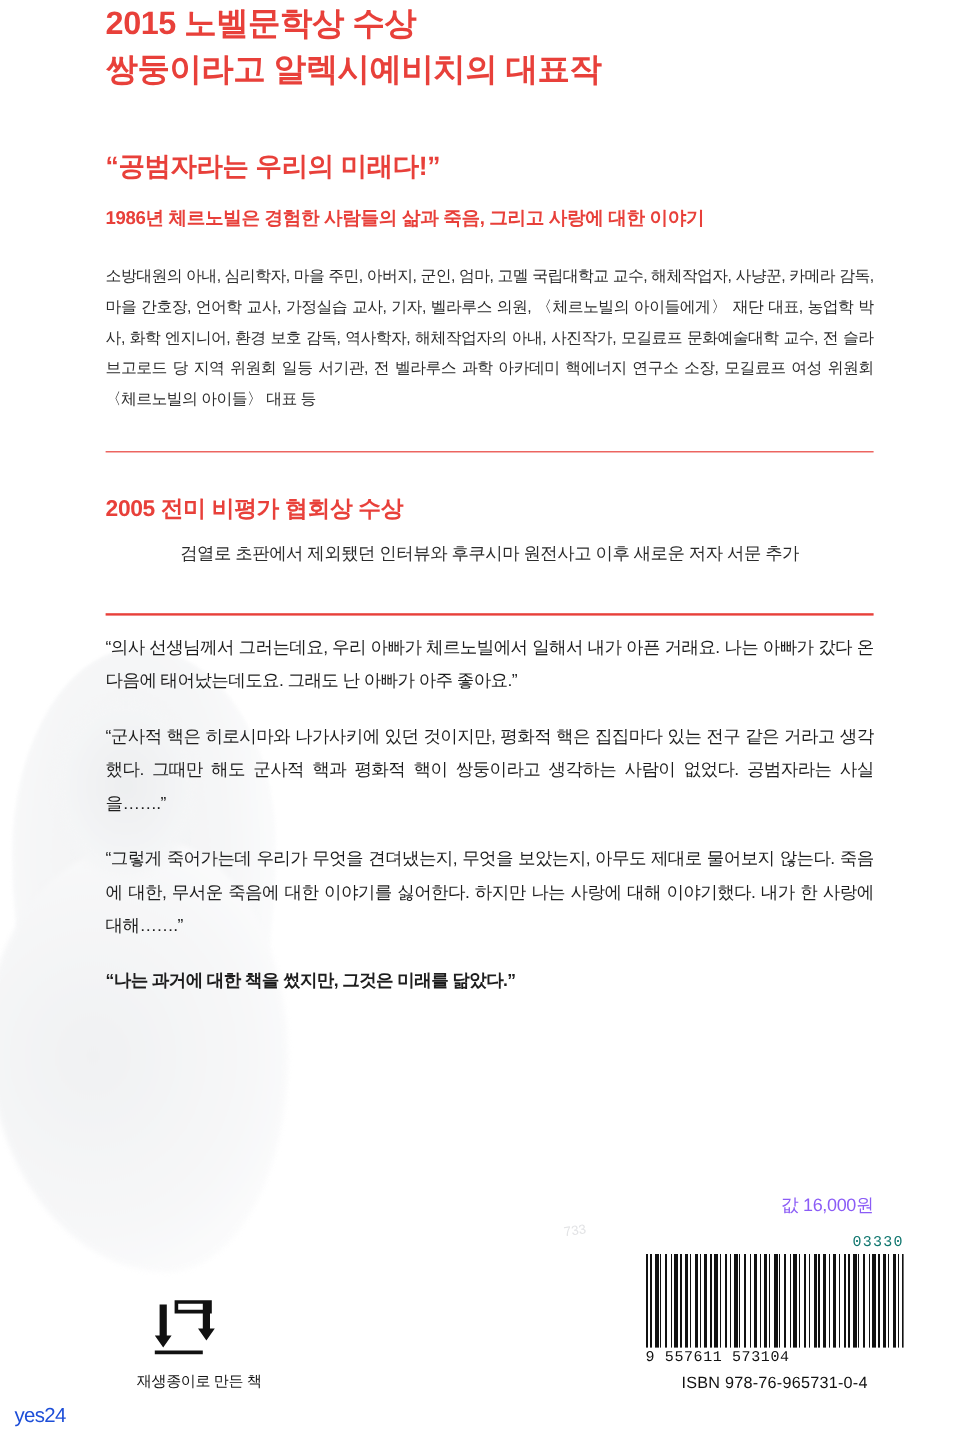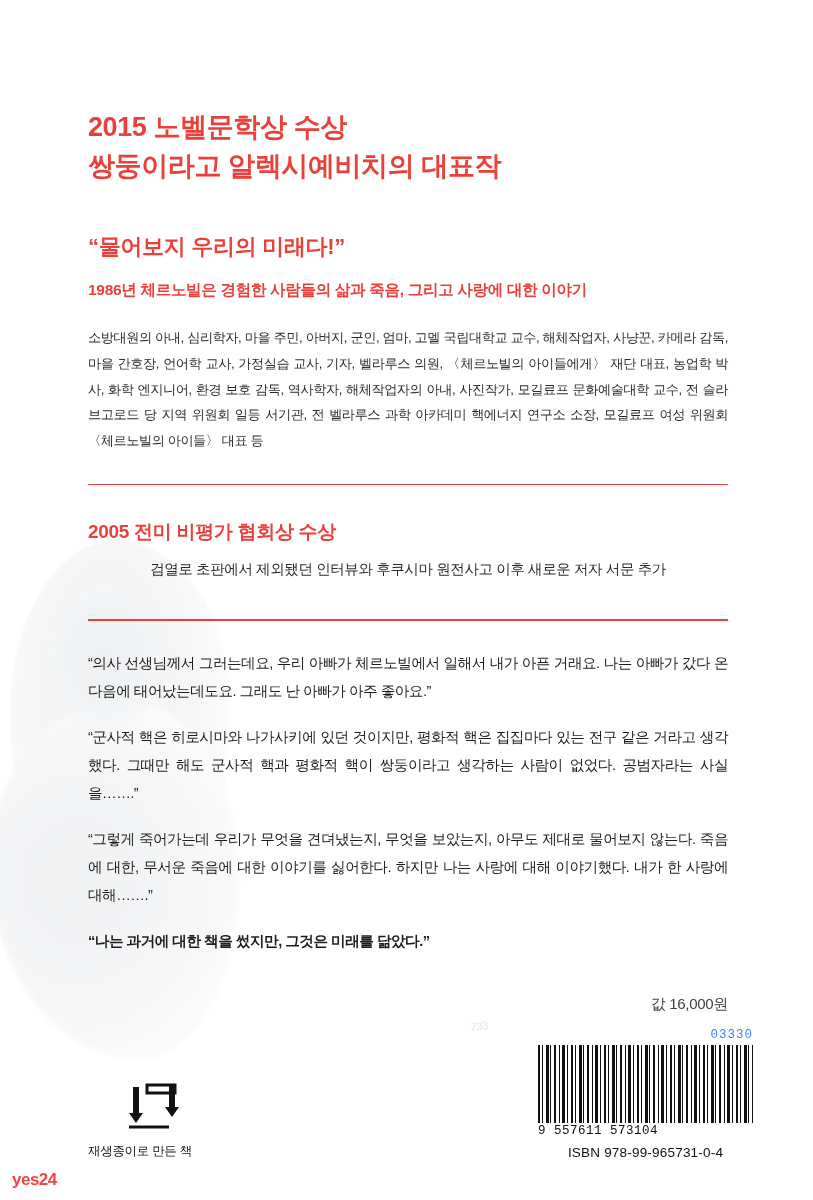--- a/index.html
+++ b/index.html
@@ -68,21 +68,20 @@
     width: 640px;
   }
 
   .headline {
     color: #e8403a;
     font-size: 27px;
     font-weight: bold;
     line-height: 1.45;
     letter-spacing: -0.4px;
     margin: 0;
-    padding-top: 108px;
   }
   .headline .l2 { display: block; }
 
   .quote-title {
     color: #e8403a;
     font-size: 22px;
     font-weight: bold;
     letter-spacing: -0.3px;
     margin: 0;
     padding-top: 46px;
@@ -133,53 +132,53 @@
   }
 
   .rule2 {
     height: 1.5px;
     background: #e8403a;
     margin-top: 40px;
     width: 100%;
   }
 
   .excerpts {
-    padding-top: 28px;
+    padding-top: 13px;
   }
   .excerpt {
     color: #1d1d1d;
     font-size: 14.6px;
     line-height: 1.92;
     letter-spacing: -0.5px;
     margin: 0 0 18px 0;
     text-align: justify;
   }
   .excerpt:last-child { margin-bottom: 0; font-weight: bold; }
 
   .price {
     position: absolute;
     right: 85px;
     top: 995px;
     font-size: 15px;
-    color: #404040;
+    color: #8b5cf6;
     letter-spacing: -0.3px;
   }
 
   
   .barcode-box {
     position: absolute;
     right: 60px;
     top: 1028px;
     width: 215px;
   }
   .isbn-top {
     text-align: right;
     font-size: 12.5px;
     letter-spacing: 1px;
-    color: #3b82f6;
+    color: #0f766e;
     font-family: "Liberation Mono", monospace;
     margin-bottom: 3px;
   }
   .bars {
     height: 78px;
     width: 100%;
     background-image:
       repeating-linear-gradient(to right,
         #111 0px, #111 2px, #fff 2px, #fff 4px,
         #111 4px, #111 5px, #fff 5px, #fff 8px,
@@ -204,42 +203,42 @@
     text-align: center;
     letter-spacing: 0.2px;
   }
 
   
   .recycle {
     position: absolute;
     left: 88px;
     top: 1083px;
     width: 130px;
-    text-align: left;
+    text-align: right;
   }
   .recycle-mark {
     width: 56px;
     height: 52px;
     margin: 0 auto;
     position: relative;
   }
   .recycle-label {
     font-size: 12.5px;
     color: #111;
     margin-top: 8px;
     letter-spacing: -0.3px;
   }
 
   .watermark {
     position: absolute;
     left: 12px;
     bottom: 10px;
     font-size: 17px;
-    color: #ef4444;
-    font-weight: bold;
+    color: #1d4ed8;
+    font-weight: normal;
     letter-spacing: -0.5px;
   }
 
   .faint-mark {
     position: absolute;
     left: 470px;
     top: 1020px;
     font-size: 11px;
     color: #e2e3e5;
     transform: rotate(-8deg);
@@ -256,21 +255,21 @@
     <div class="g3"></div>
   </div>
 
   <div class="content">
 
     <h1 class="headline">
       <span>2015 노벨문학상 수상</span>
       <span class="l2">쌍둥이라고 알렉시예비치의 대표작</span>
     </h1>
 
-    <p class="quote-title">“물어보지 우리의 미래다!”</p>
+    <p class="quote-title">“공범자라는 우리의 미래다!”</p>
 
     <p class="subtitle">1986년 체르노빌은 경험한 사람들의 삶과 죽음, 그리고 사랑에 대한 이야기</p>
 
     <p class="credits">소방대원의 아내, 심리학자, 마을 주민, 아버지, 군인, 엄마, 고멜 국립대학교 교수, 해체작업자, 사냥꾼, 카메라 감독, 마을 간호장, 언어학 교사, 가정실습 교사, 기자, 벨라루스 의원, 〈체르노빌의 아이들에게〉 재단 대표, 농업학 박사, 화학 엔지니어, 환경 보호 감독, 역사학자, 해체작업자의 아내, 사진작가, 모길료프 문화예술대학 교수, 전 슬라브고로드 당 지역 위원회 일등 서기관, 전 벨라루스 과학 아카데미 핵에너지 연구소 소장, 모길료프 여성 위원회 〈체르노빌의 아이들〉 대표 등</p>
 
     <div class="rule"></div>
 
     <p class="award">2005 전미 비평가 협회상 수상</p>
     <p class="award-sub">검열로 초판에서 제외됐던 인터뷰와 후쿠시마 원전사고 이후 새로운 저자 서문 추가</p>
 
@@ -286,21 +285,21 @@
   </div>
 
   <div class="price">값 16,000원</div>
 
   <div class="faint-mark">733</div>
 
   <div class="barcode-box">
     <div class="isbn-top">03330</div>
     <div class="bars"></div>
     <div class="bar-num">9 557611 573104</div>
-    <div class="isbn-text">ISBN 978-99-965731-0-4</div>
+    <div class="isbn-text">ISBN 978-76-965731-0-4</div>
   </div>
 
   <div class="recycle">
     <div class="recycle-mark">
       <svg viewBox="0 0 56 52" width="56" height="52" aria-hidden="true">
         <path d="M8 4 L8 30 L4 30 L11 40 L18 30 L14 30 L14 4 Z" fill="#111"></path>
         <path d="M22 2 L50 2 L50 10 L22 10 Z" fill="none" stroke="#111" stroke-width="3"></path>
         <path d="M50 2 L50 24 L54 24 L47 34 L40 24 L44 24 L44 2 Z" fill="#111"></path>
         <path d="M4 44 L44 44" stroke="#111" stroke-width="3" fill="none"></path>
       </svg>

